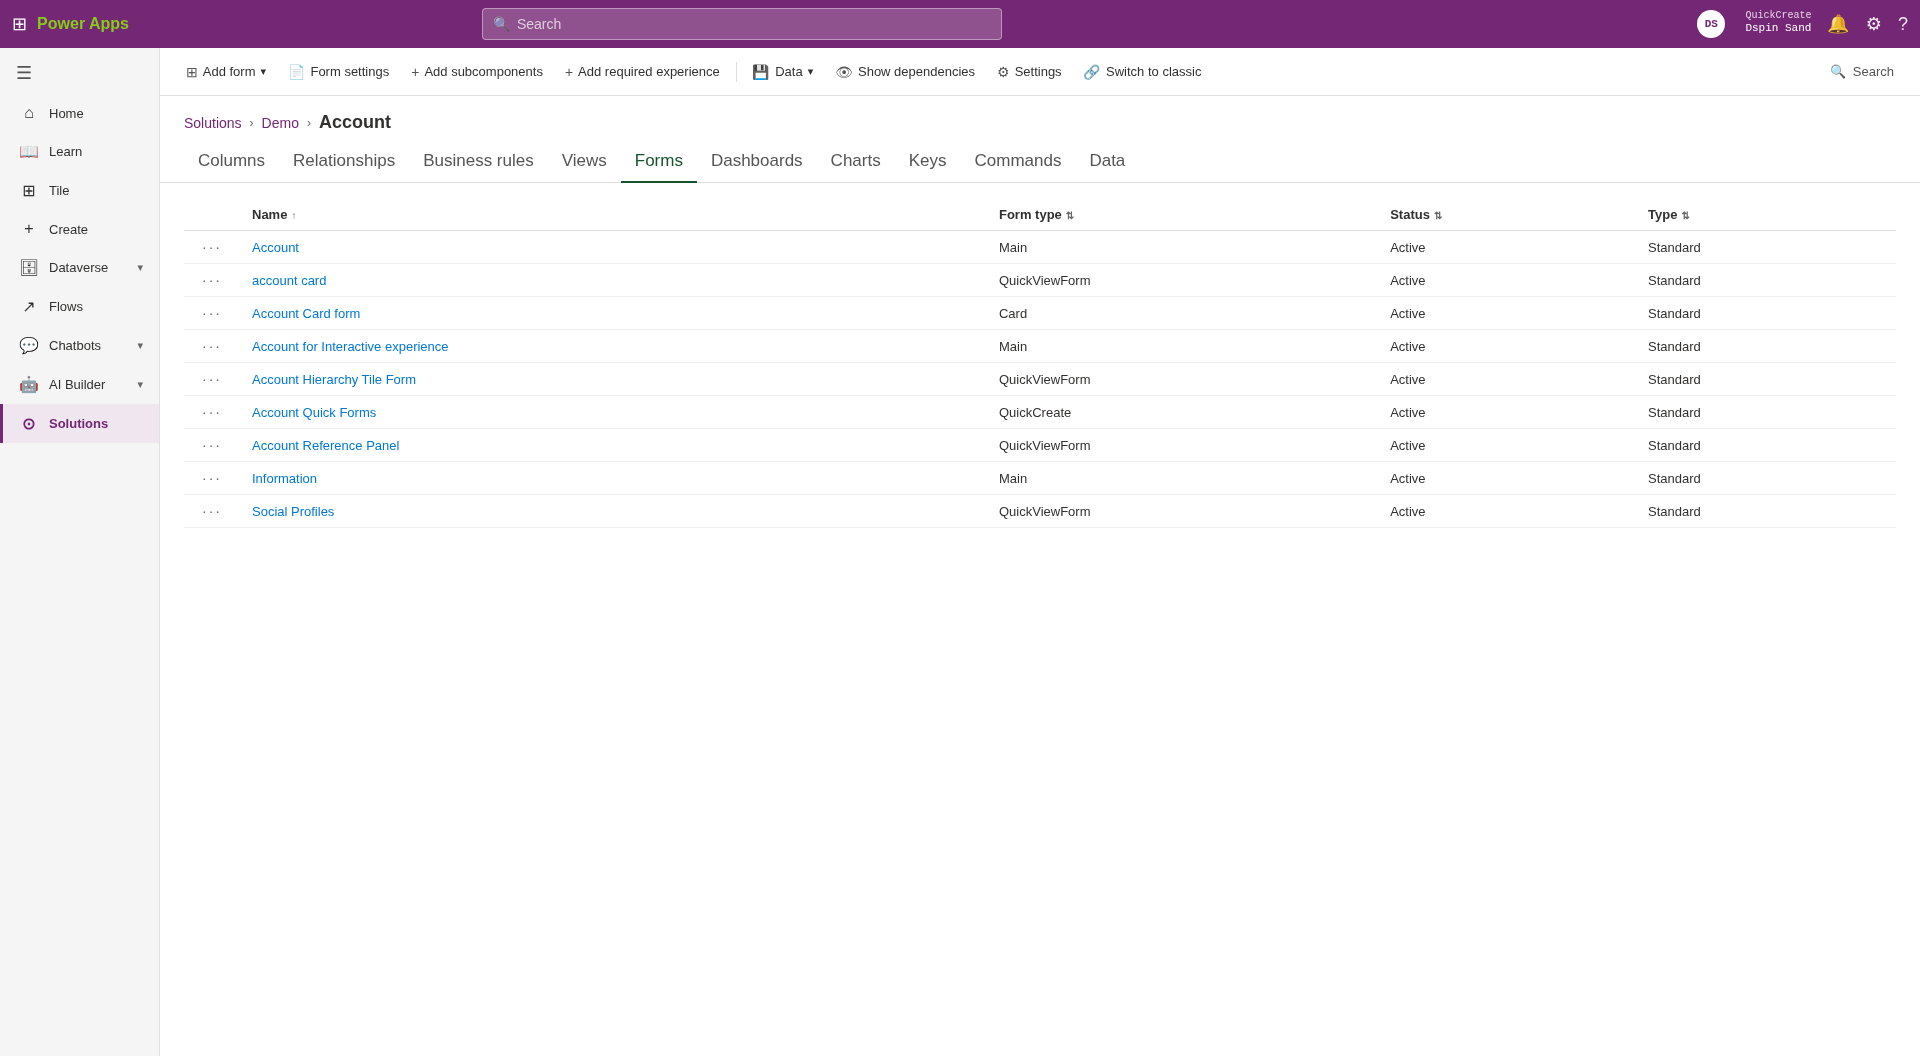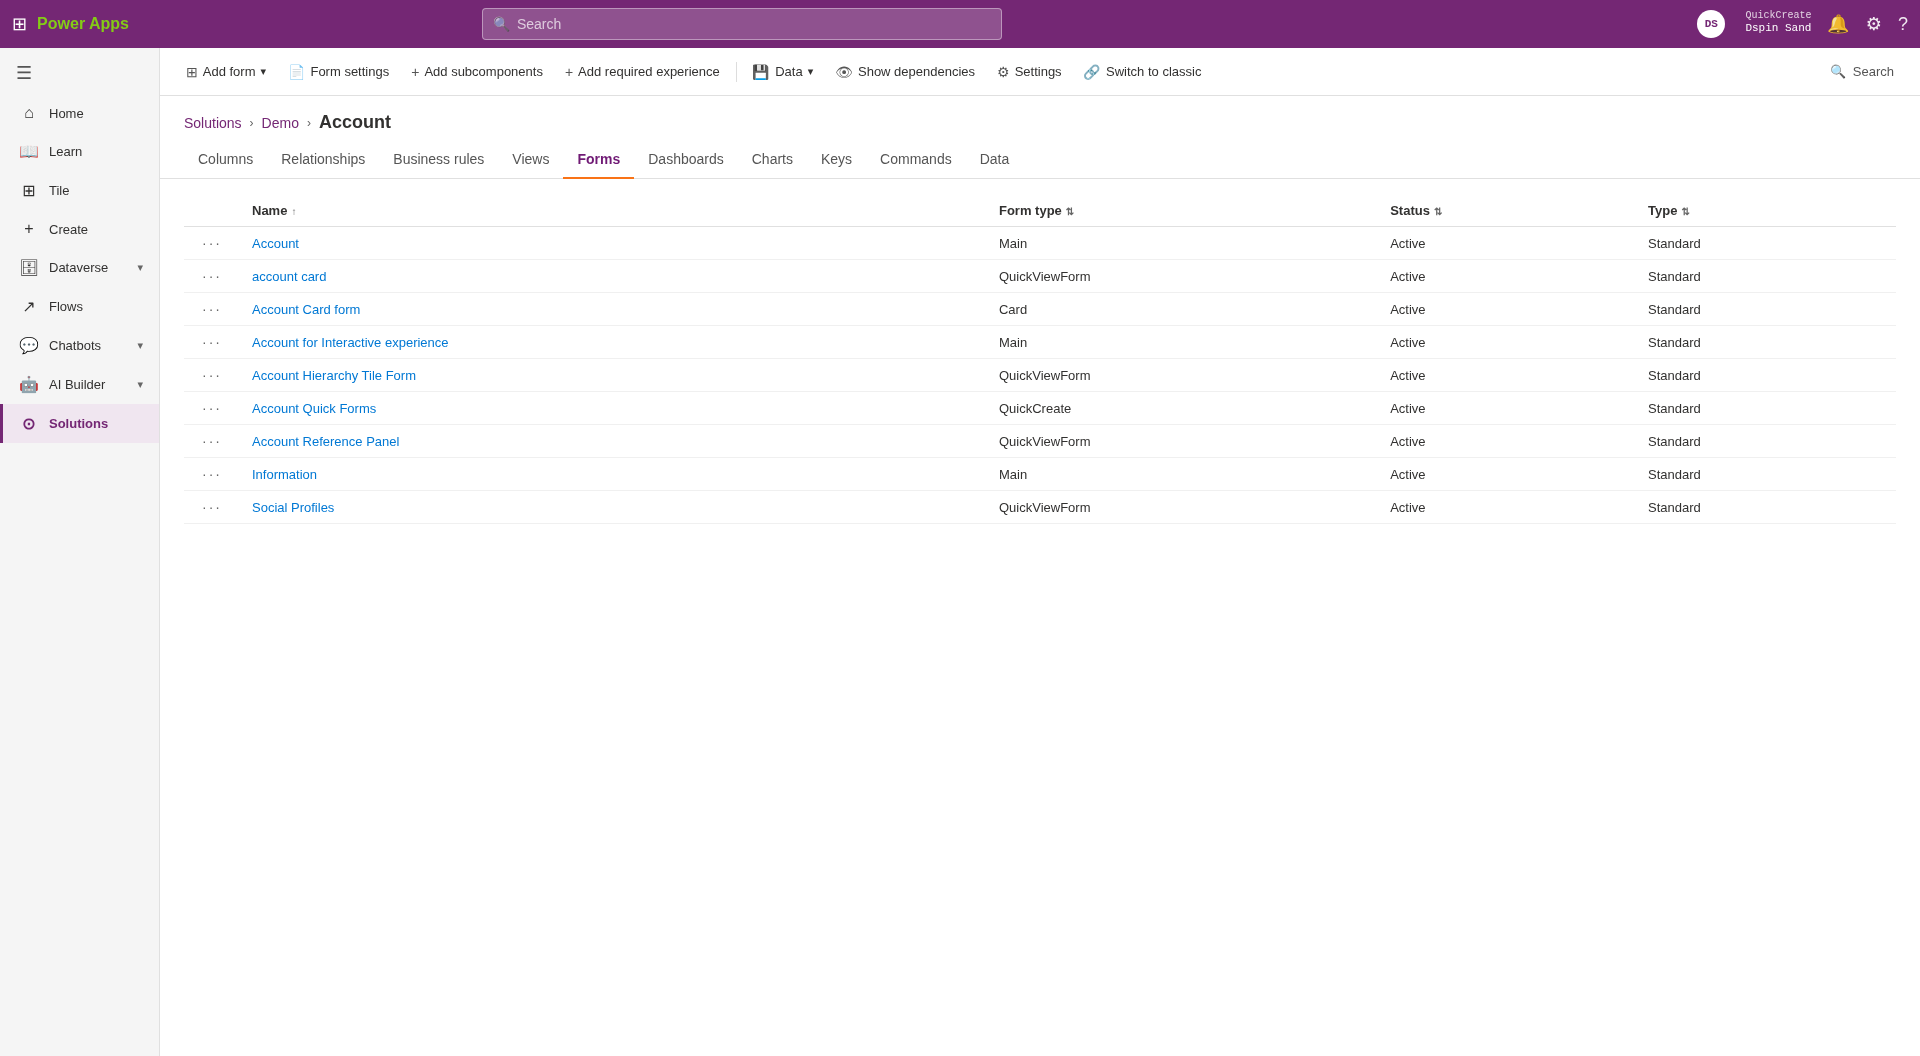--- a/index.html
+++ b/index.html
@@ -144,29 +144,29 @@
     .tabs {
       display: flex;
       align-items: center;
       border-bottom: 1px solid #e0e0e0;
       padding: 0 24px;
       gap: 0;
     }
     .tab {
       padding: 10px 14px;
       cursor: pointer;
-      font-size: 14px;
+      font-size: 17px;
       color: #555;
       border-bottom: 2px solid transparent;
       margin-bottom: -1px;
     }
     .tab.active {
-      color: #701a75;
-      border-bottom: 2px solid #f97316;
-      font-weight: 700;
+      color: #14532d;
+      border-bottom: 2px solid #14532d;
+      font-weight: 400;
     }
 
     
     .table-container { padding: 16px 24px; }
     table { width: 100%; border-collapse: collapse; }
     thead tr { border-bottom: 1px solid #e0e0e0; }
     th {
       text-align: left;
       padding: 8px 12px;
       font-size: 13px;

